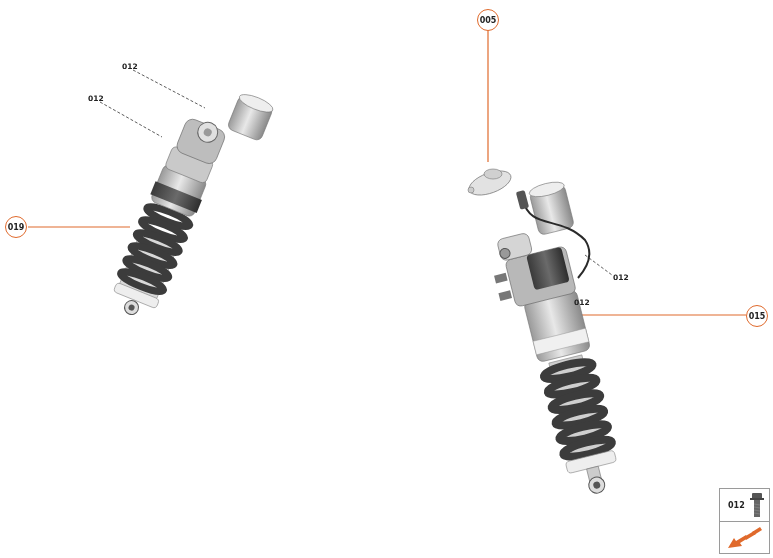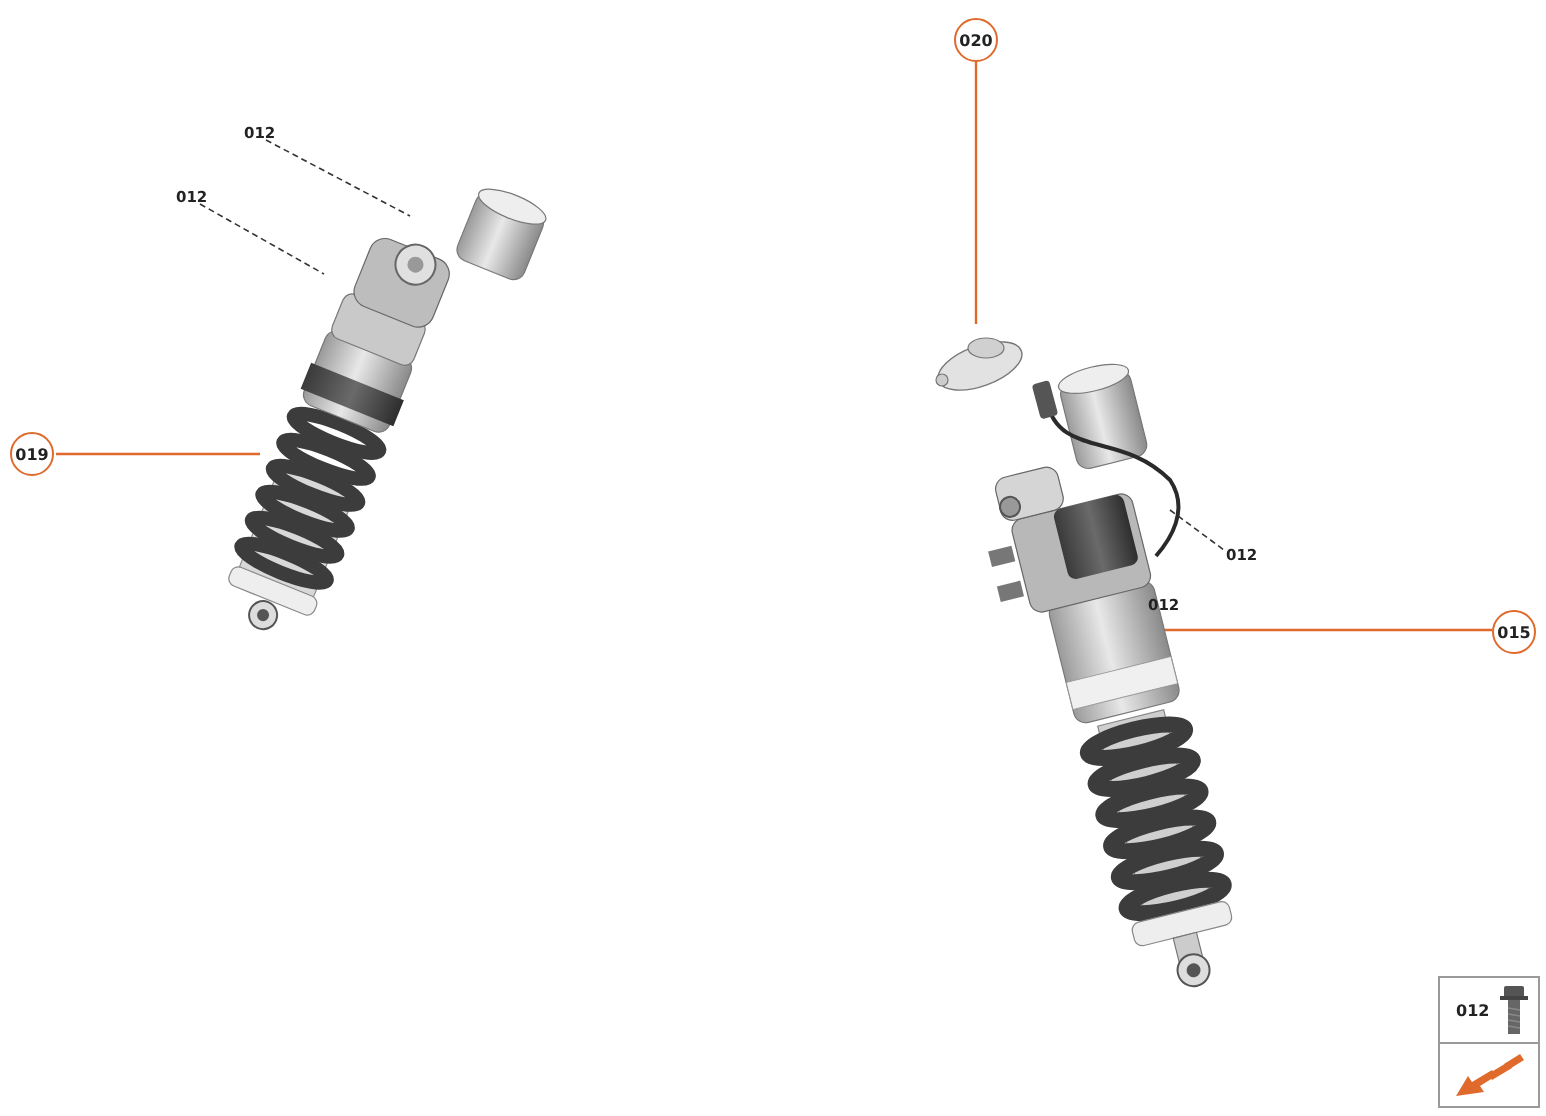--- a/index.html
+++ b/index.html
@@ -97,21 +97,21 @@
       <rect x="525" y="228" width="32" height="22" rx="6" fill="#d5d5d5" stroke="#666" stroke-width="0.6"></rect>
       <circle cx="530" cy="243" r="5" fill="#999" stroke="#555"></circle>
       <rect x="568" y="190" width="36" height="44" rx="6" fill="url(#cyl)" stroke="#777" stroke-width="0.6"></rect>
       <ellipse cx="586" cy="191" rx="18" ry="6" fill="#eee" stroke="#777" stroke-width="0.6"></ellipse>
     </g>
     <path d="M523 200 C 530 230, 560 215, 585 240 C 595 255, 585 270, 578 278" fill="none" stroke="#2a2a2a" stroke-width="2"></path>
     <rect x="518" y="191" width="9" height="18" rx="2" fill="#555" transform="rotate(-15 522 200)"></rect>
   </svg>
 
   <div class="callout" style="left:5px;top:216px">019</div>
-  <div class="callout" style="left:477px;top:9px">020</div>
+  <div class="callout" style="left:477px;top:9px">005</div>
   <div class="callout" style="left:746px;top:305px">015</div>
 
   <div class="ref-label" style="left:122px;top:62px">012</div>
   <div class="ref-label" style="left:88px;top:94px">012</div>
   <div class="ref-label" style="left:613px;top:273px">012</div>
   <div class="ref-label" style="left:574px;top:298px">012</div>
 
   <div class="legend">
     <div class="legend-row1">
       <span class="legend-num">012</span>

